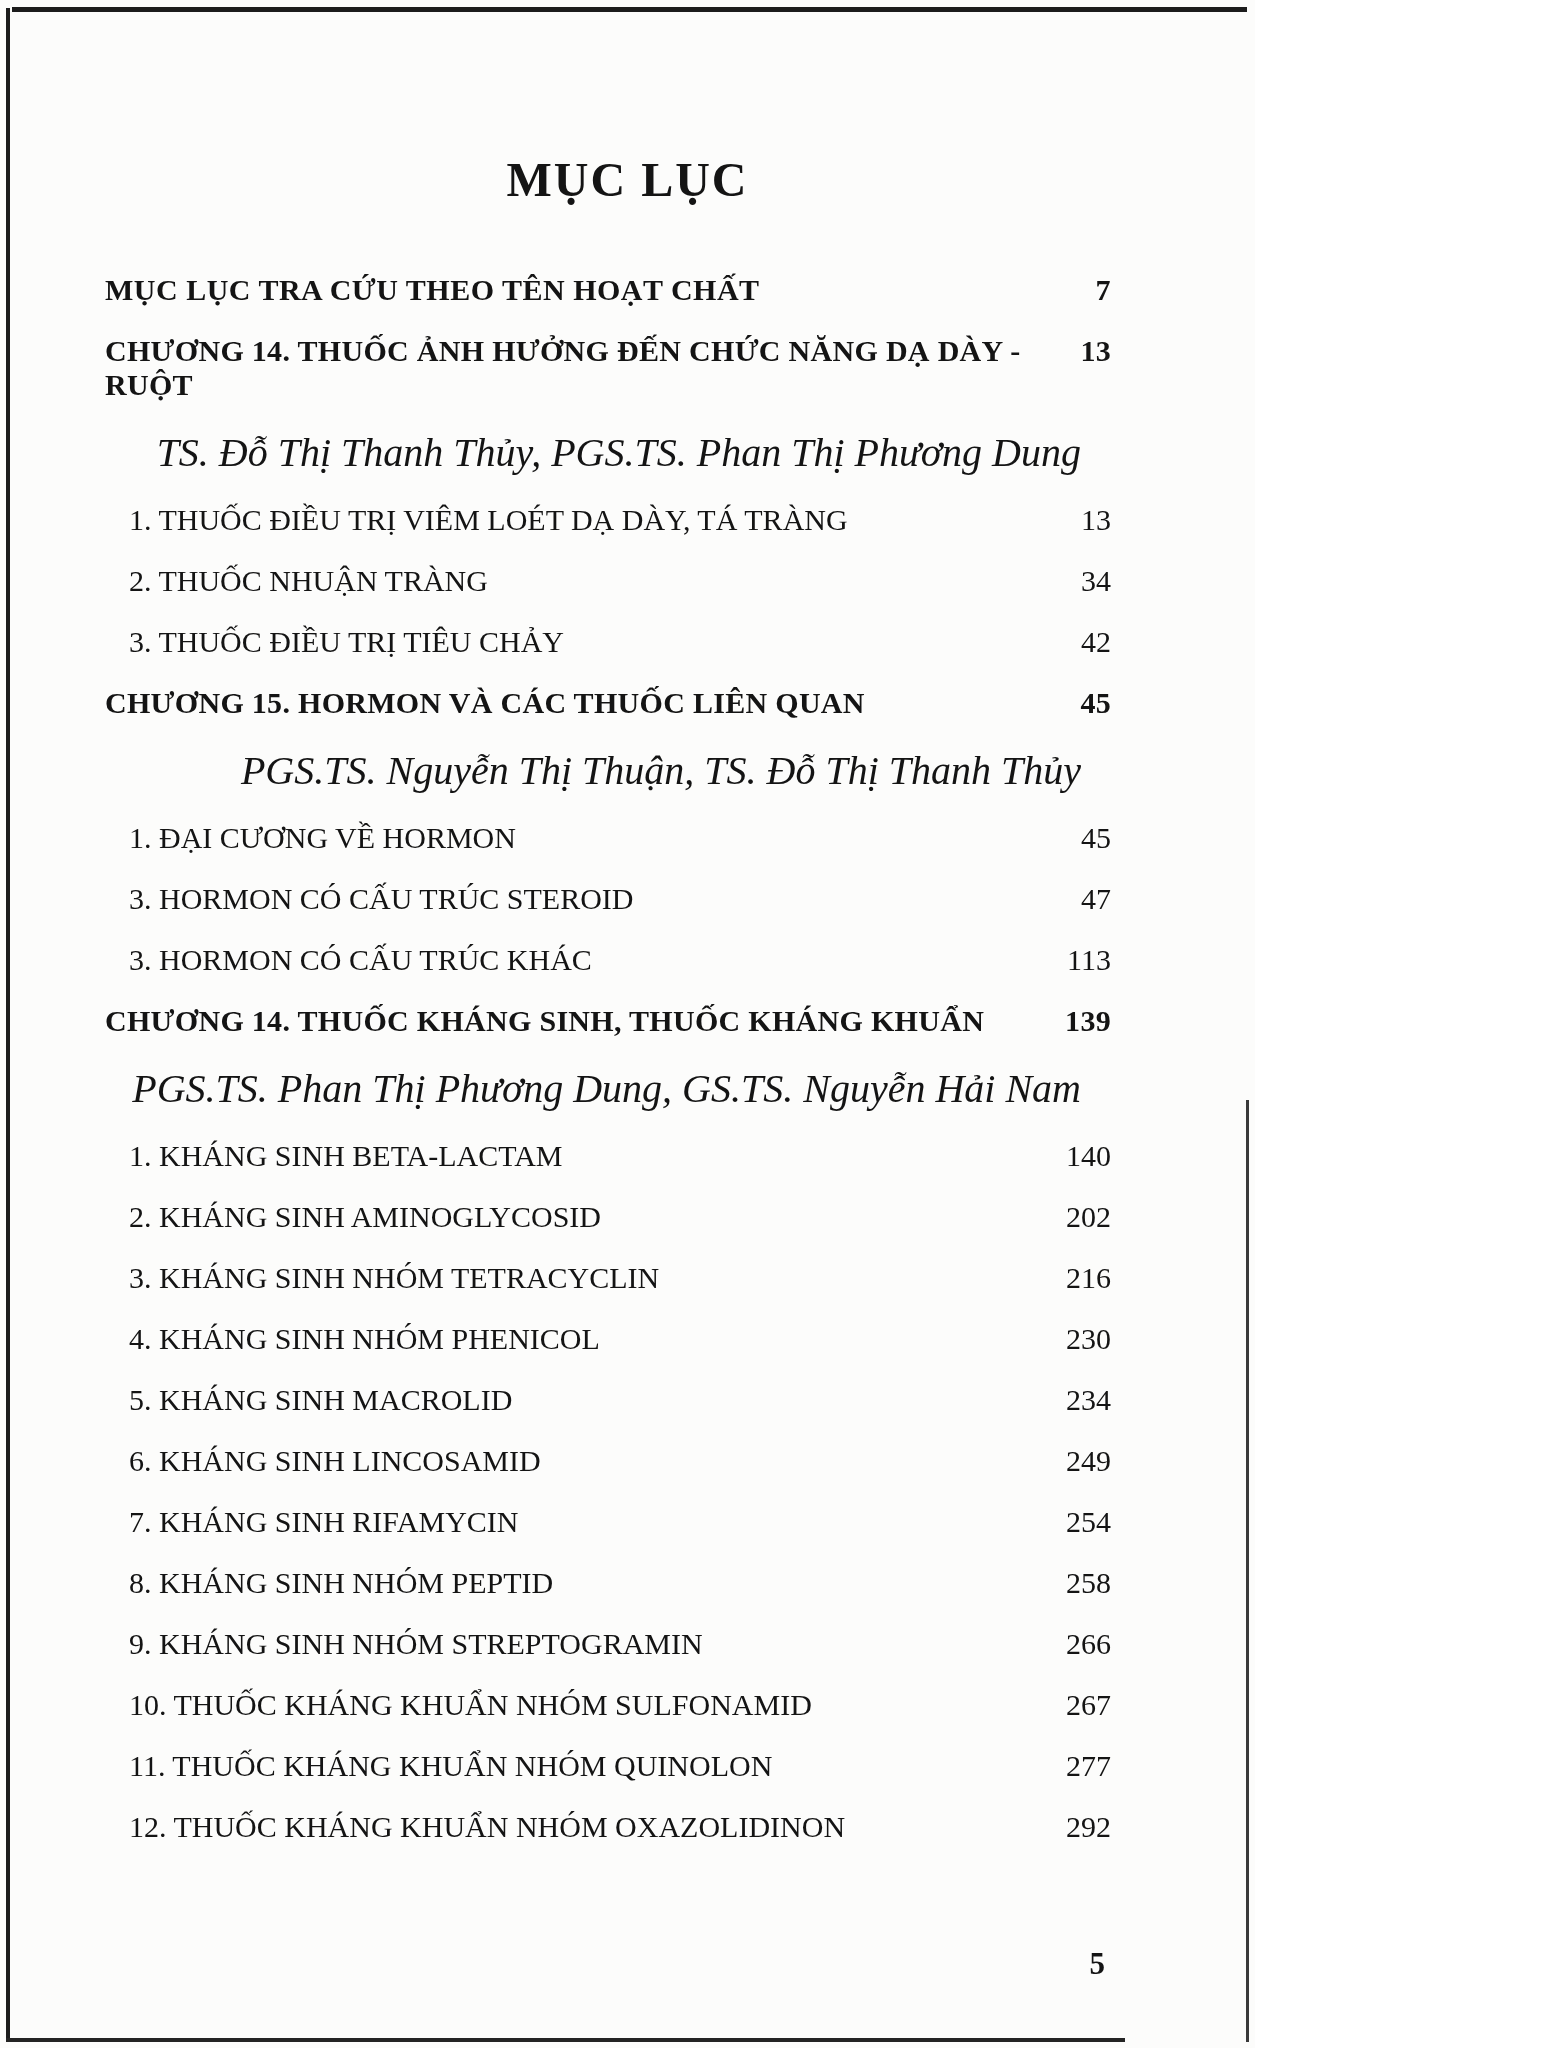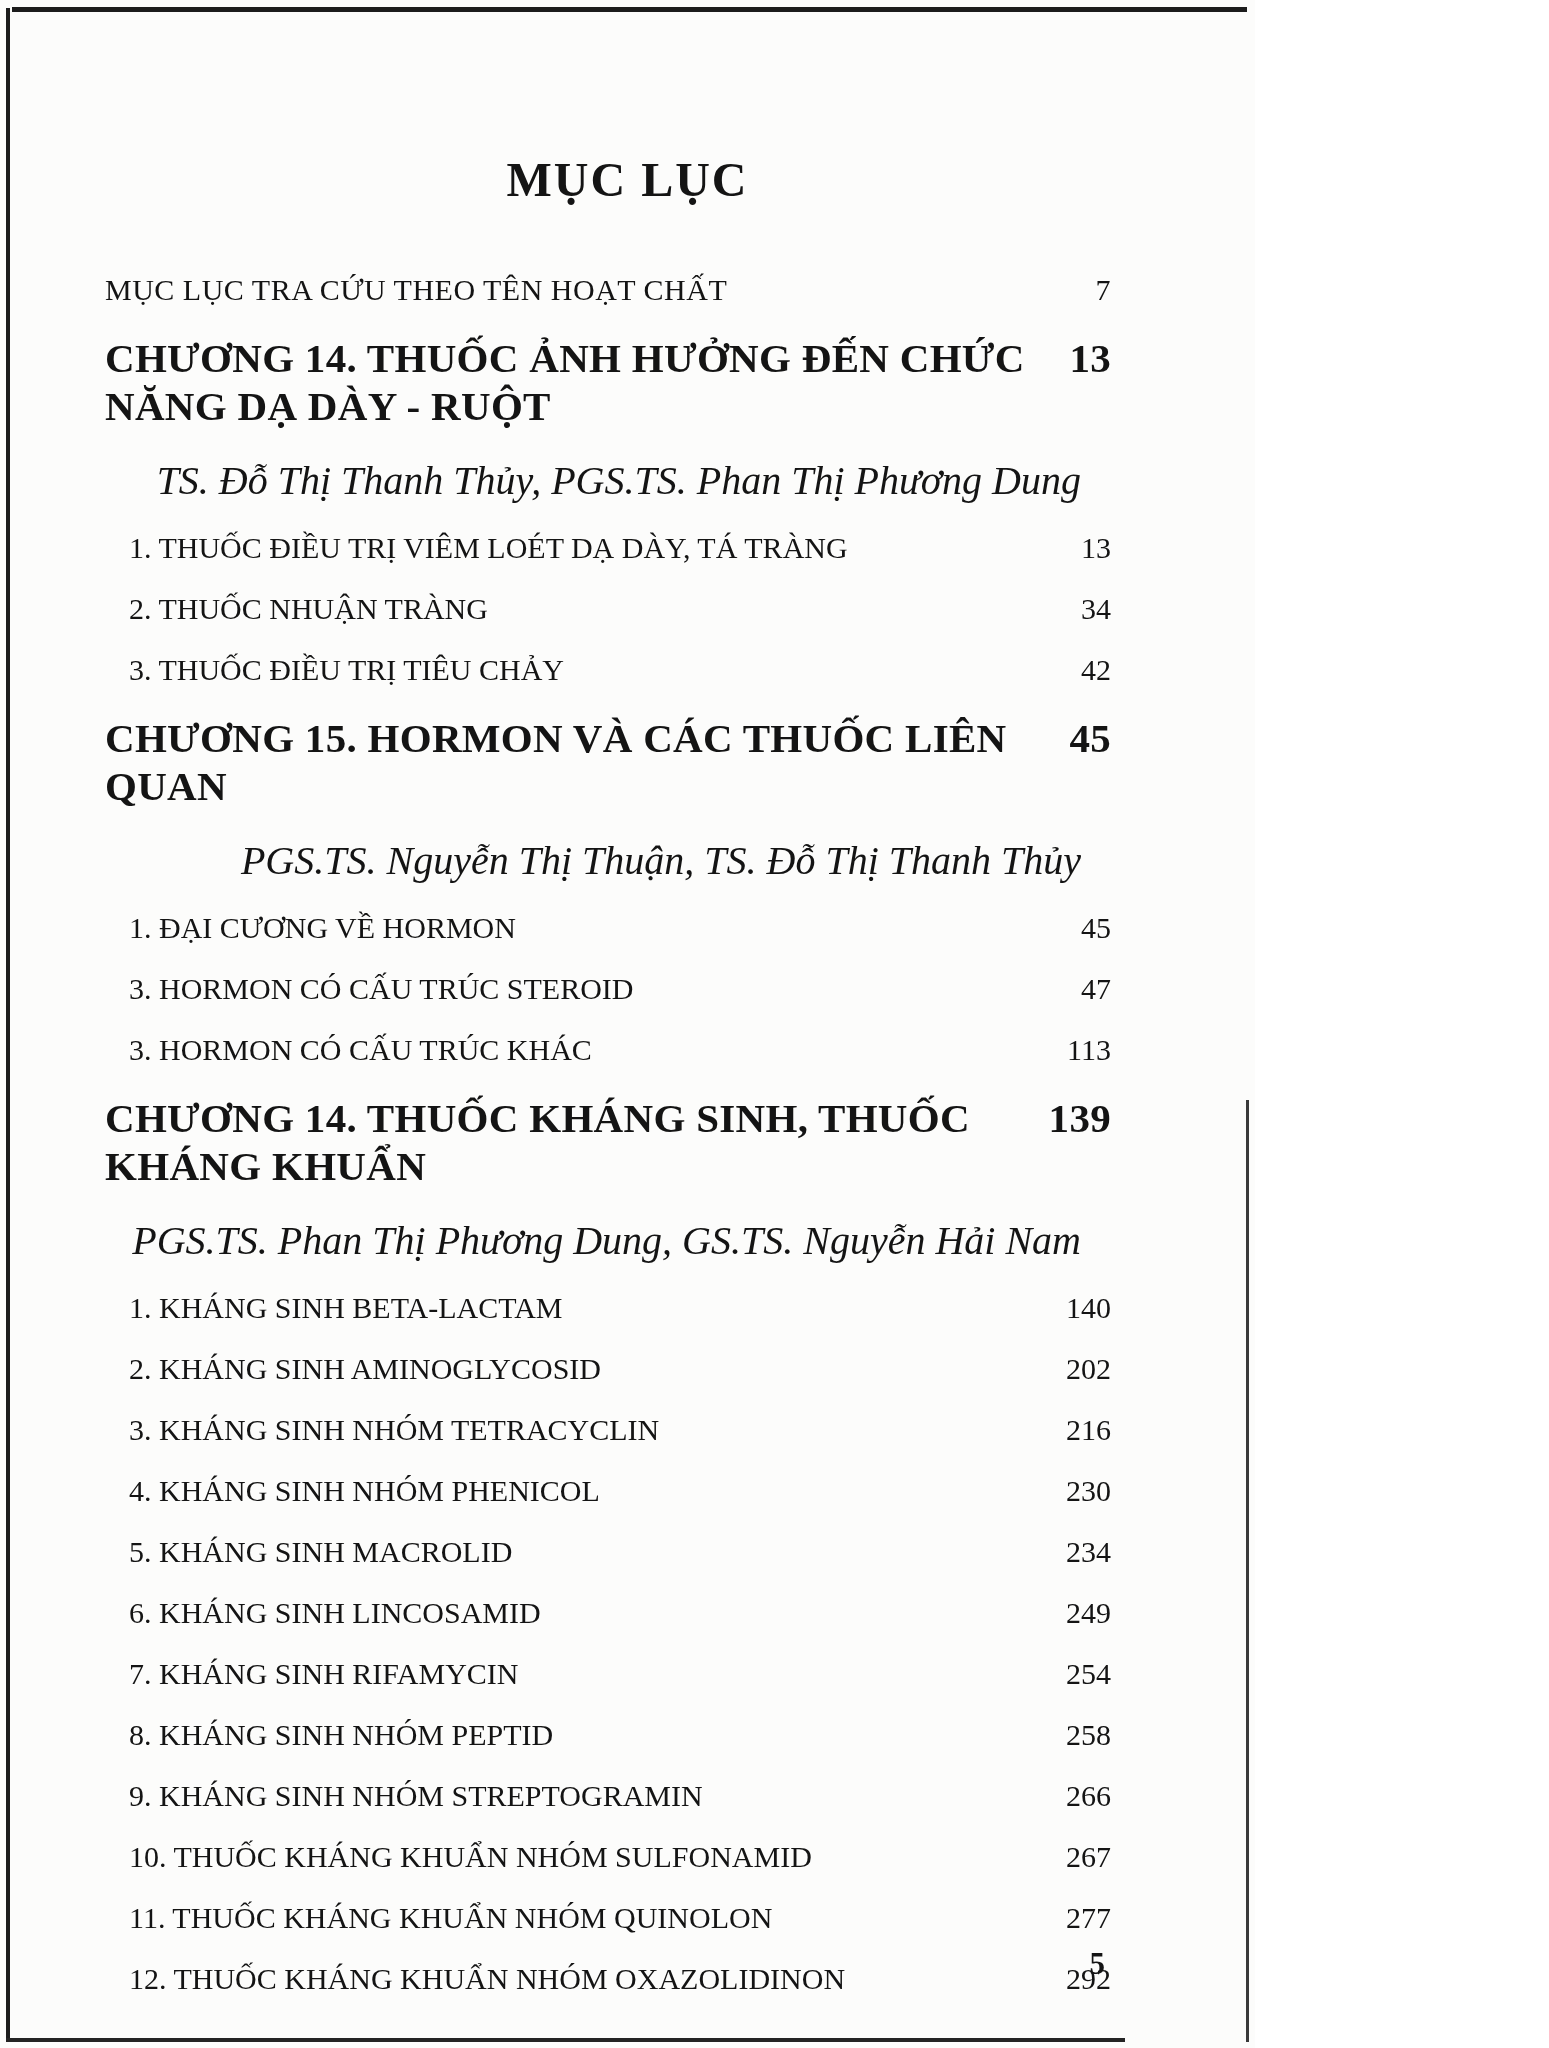--- a/index.html
+++ b/index.html
@@ -35,29 +35,28 @@
   .row {
     display: flex;
     justify-content: space-between;
     align-items: baseline;
     margin-bottom: 27px;
   }
   .row .label  { padding-right: 30px; }
   .row .pagenum { white-space: nowrap; }
 
   .row.top {
-    font-weight: normal;
+    font-weight: bold;
     letter-spacing: 0.5px;
   }
   .row.chapter {
     font-weight: bold;
-    font-size: 41px;
+    font-size: 30px;
     margin-top: 22px;
     letter-spacing: 0.3px;
-    justify-content: center;
   }
   .row.authors {
     display: block;
     text-align: right;
     font-style: italic;
     font-size: 40px;
     margin-bottom: 27px;
   }
   .row.section {
     padding-left: 24px;

